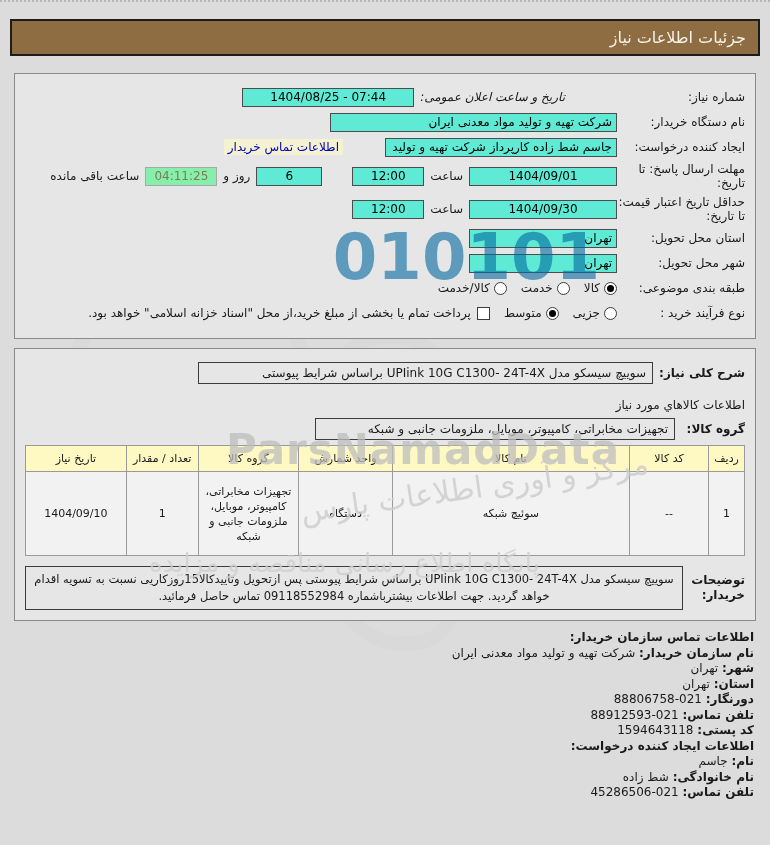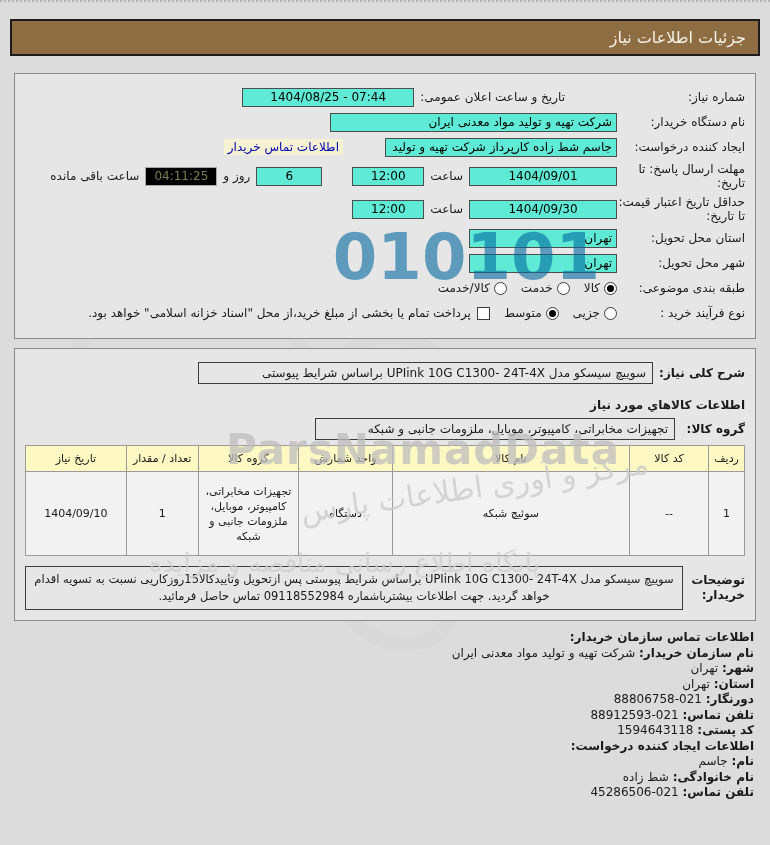--- a/index.html
+++ b/index.html
@@ -33,40 +33,40 @@
     background: #e6e6e6;
     border: 1px solid #8a8a8a;
     padding: 8px 10px 10px 10px;
     position: relative;
     z-index: 2;
   }
   .panel2 { margin-top: 9px; }
   .row { display: flex; align-items: center; margin: 5px 0; min-height: 20px; }
   .lbl { width: 128px; flex: 0 0 auto; }
   .lbl.two-line { line-height: 14px; }
-  .lbl-auto { flex: 0 0 auto; }
+  .lbl-auto { flex: 0 0 auto; font-style: italic; }
   .inp {
     height: 19px;
     border: 1px solid #4c4c4c;
     background: #5eead4;
     font-family: "DejaVu Sans", sans-serif;
     font-size: 12px;
     padding: 0 4px;
     color: #000;
   }
   .w145 { width: 148px; } .w170 { width: 172px; } .w285 { width: 287px; }
   .w230 { width: 232px; } .w70 { width: 72px; } .w65 { width: 66px; }
   .ctr { text-align: center; }
   .gap55 { margin-right: 52px; }
   .gap30 { margin-right: 30px; }
   .sml-gap { margin: 0 6px; }
   .countdown {
     width: 72px; height: 19px;
     border: 1px solid #a8a8a8;
-    background: #000000;
+    background: #86efac;
     color: #7c7c52;
     text-align: center;
     line-height: 17px;
     margin-left: 6px;
   }
   .link {
     color: #0000b8;
     margin-right: 42px;
     background: rgba(255, 252, 190, 0.55);
     padding: 1px 4px;
@@ -89,21 +89,21 @@
     vertical-align: -2px; margin-left: 6px;
   }
   .bold { font-weight: bold; }
   .boxed {
     border: 1px solid #3c3c3c;
     padding: 3px 6px;
     background: transparent;
   }
   .desc-box { width: 455px; }
   .group-box { width: 360px; }
-  .section-sub { font-weight: bold; margin: 14px 0 6px 0; }
+  .section-sub { font-weight: normal; margin: 14px 0 6px 0; }
   table.items {
     width: 100%;
     border-collapse: collapse;
     margin-top: 4px;
     font-size: 11px;
     background: #f2f2f2;
   }
   table.items th, table.items td {
     border: 1px solid #9a9a9a;
     text-align: center;

